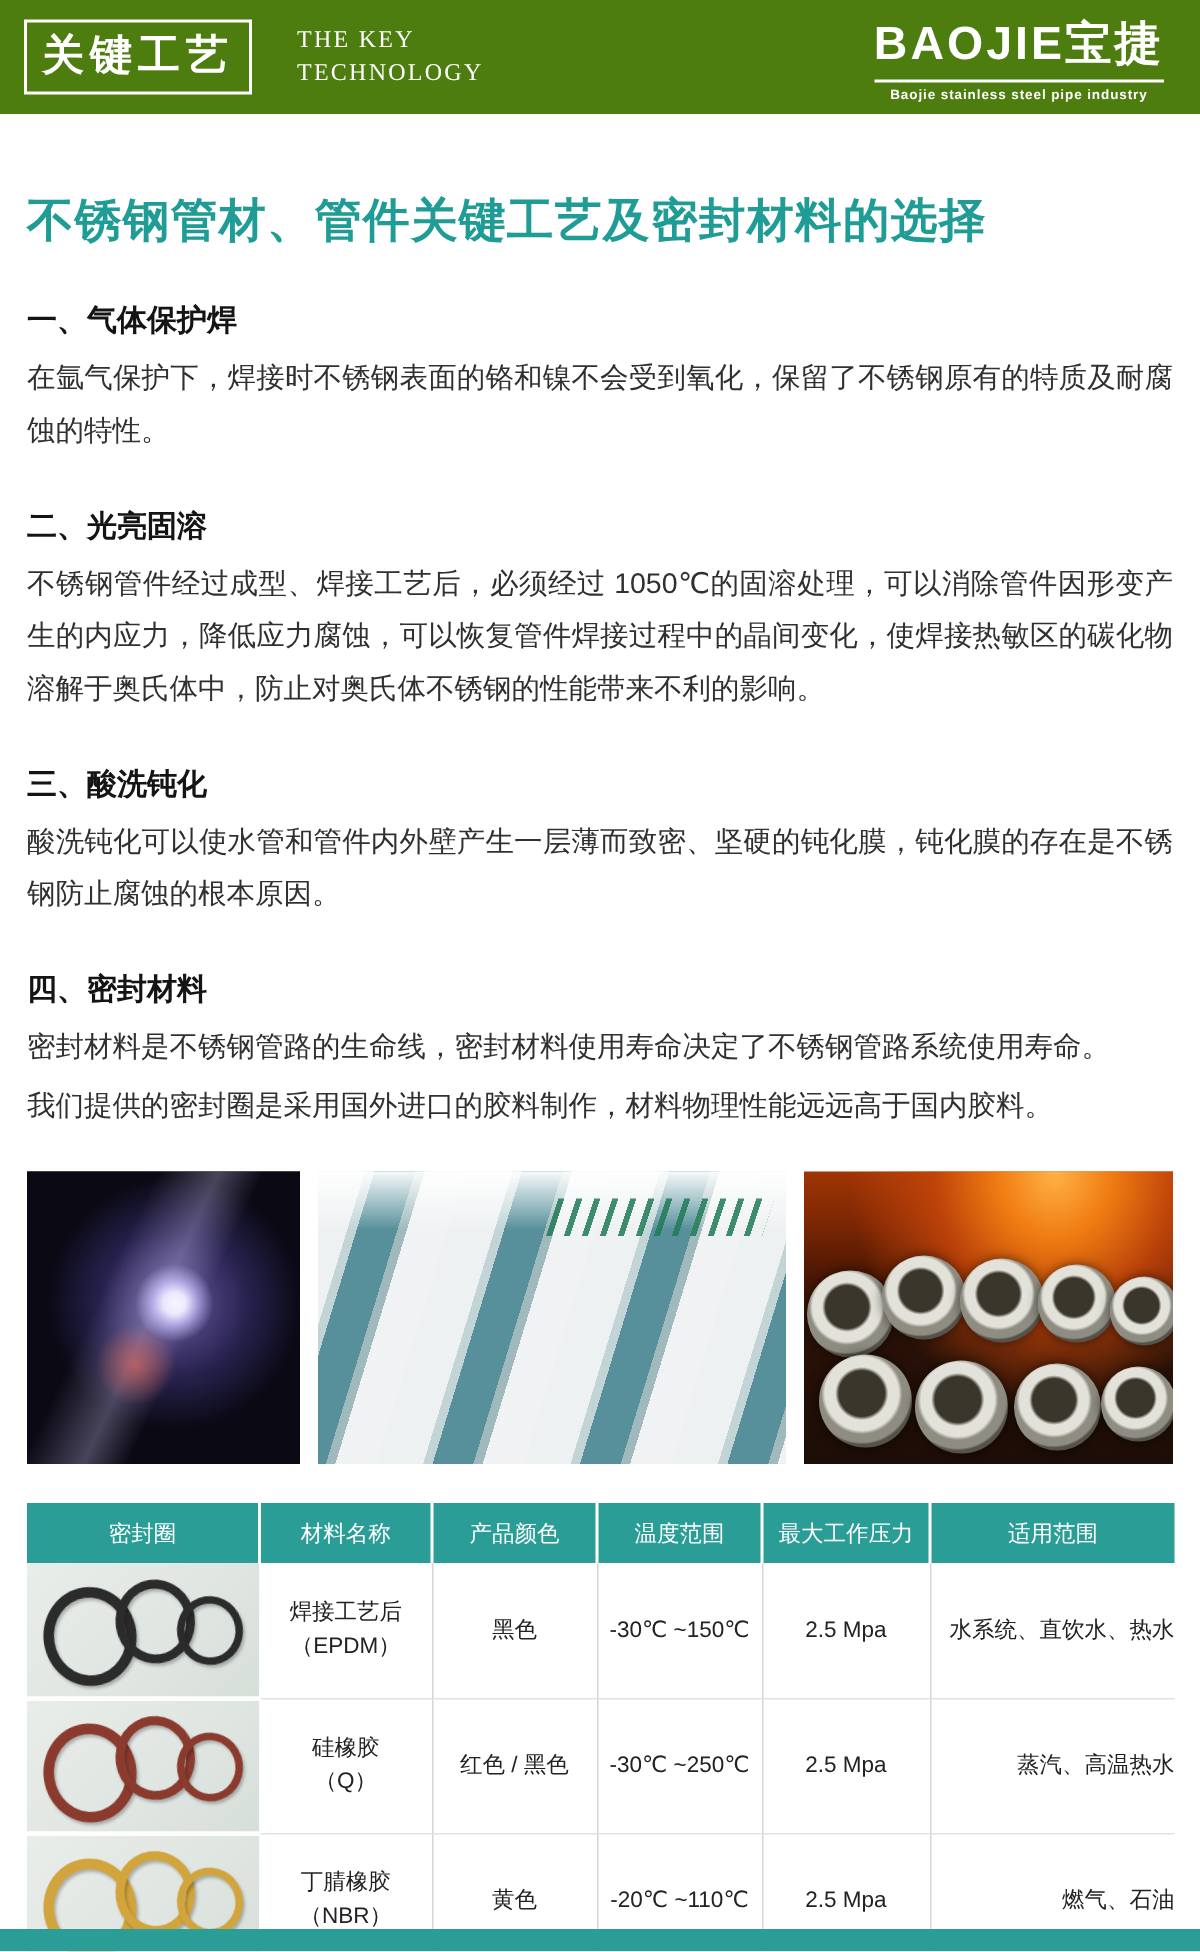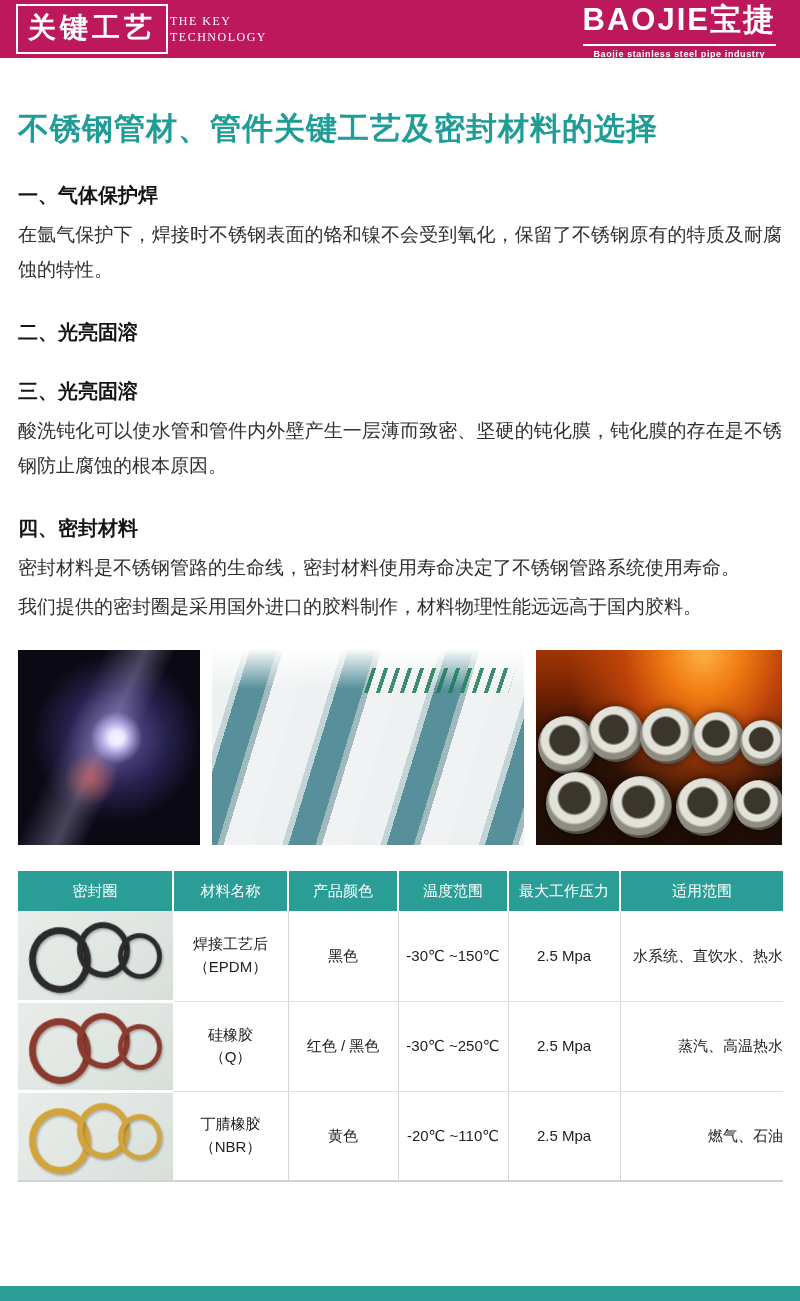--- a/index.html
+++ b/index.html
@@ -1,23 +1,23 @@
 <!DOCTYPE html>
 <html lang="zh"><head>
 <meta charset="utf-8">
 <style>
   * { margin:0; padding:0; box-sizing:border-box; }
   body { background:#ffffff; font-family:"Liberation Sans","DejaVu Sans",sans-serif; }
   .page { width:800px; height:1301px; position:relative; background:#ffffff; overflow:hidden; margin:0 auto; }
 
   
-  .header { height:58px; background:#be185d; display:flex; align-items:center; padding:0 16px; }
+  .header { height:76px; background:#4d7c0f; display:flex; align-items:center; padding:0 16px; }
   .badge-box { border:2px solid #ffffff; padding:3px 10px 5px; }
   .badge-box .badge-text { font-family:"Liberation Serif","DejaVu Serif",serif; font-size:28px; font-weight:bold; color:#ffffff; letter-spacing:4px; }
-  .header-subtitle { margin-left:2px; font-family:"Liberation Serif","DejaVu Serif",serif; font-size:12px; line-height:1.35; color:#ffffff; letter-spacing:1.5px; }
+  .header-subtitle { margin-left:30px; font-family:"Liberation Serif","DejaVu Serif",serif; font-size:16px; line-height:1.35; color:#ffffff; letter-spacing:1.5px; }
   .logo-wrap { margin-left:auto; text-align:center; padding-right:8px; }
   .logo-text { display:inline-block; font-size:31px; color:#ffffff; letter-spacing:2px; font-weight:bold; border-bottom:2px solid #ffffff; padding-bottom:3px; }
   .logo-tagline { font-size:9px; font-weight:bold; color:#ffffff; letter-spacing:0.6px; margin-top:3px;text-align:center; }
 
   
   .content { padding:0 18px; }
   .page-title { margin-top:50px; font-size:31px; font-weight:bold; color:#1E9C95; letter-spacing:1px; }
   .section-heading { font-size:20px; font-weight:bold; color:#141414; margin-top:32px; }
   .section-body { font-size:19px; line-height:35px; color:#303030; margin-top:8px; text-align:justify; }
 
@@ -98,22 +98,23 @@
     </div>
   </div>
 
   <div class="content">
     <h1 class="page-title">不锈钢管材、管件关键工艺及密封材料的选择</h1>
 
     <h2 class="section-heading">一、气体保护焊</h2>
     <p class="section-body">在氩气保护下，焊接时不锈钢表面的铬和镍不会受到氧化，保留了不锈钢原有的特质及耐腐蚀的特性。</p>
 
     <h2 class="section-heading">二、光亮固溶</h2>
-
-    <h2 class="section-heading">三、光亮固溶</h2>
+    <p class="section-body">不锈钢管件经过成型、焊接工艺后，必须经过 1050℃的固溶处理，可以消除管件因形变产生的内应力，降低应力腐蚀，可以恢复管件焊接过程中的晶间变化，使焊接热敏区的碳化物溶解于奥氏体中，防止对奥氏体不锈钢的性能带来不利的影响。</p>
+
+    <h2 class="section-heading">三、酸洗钝化</h2>
     <p class="section-body">酸洗钝化可以使水管和管件内外壁产生一层薄而致密、坚硬的钝化膜，钝化膜的存在是不锈钢防止腐蚀的根本原因。</p>
 
     <h2 class="section-heading">四、密封材料</h2>
     <p class="section-body">密封材料是不锈钢管路的生命线，密封材料使用寿命决定了不锈钢管路系统使用寿命。</p>
     <p class="section-body" style="margin-top:4px;">我们提供的密封圈是采用国外进口的胶料制作，材料物理性能远远高于国内胶料。</p>
   </div>
 
   <div class="photo-row">
     <div class="photo photo-weld"></div>
     <div class="photo photo-tanks"></div>

